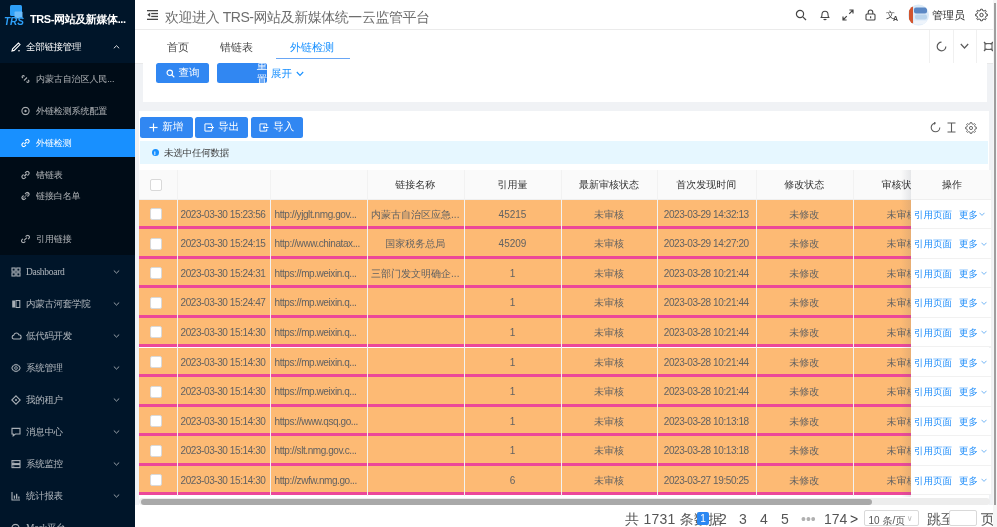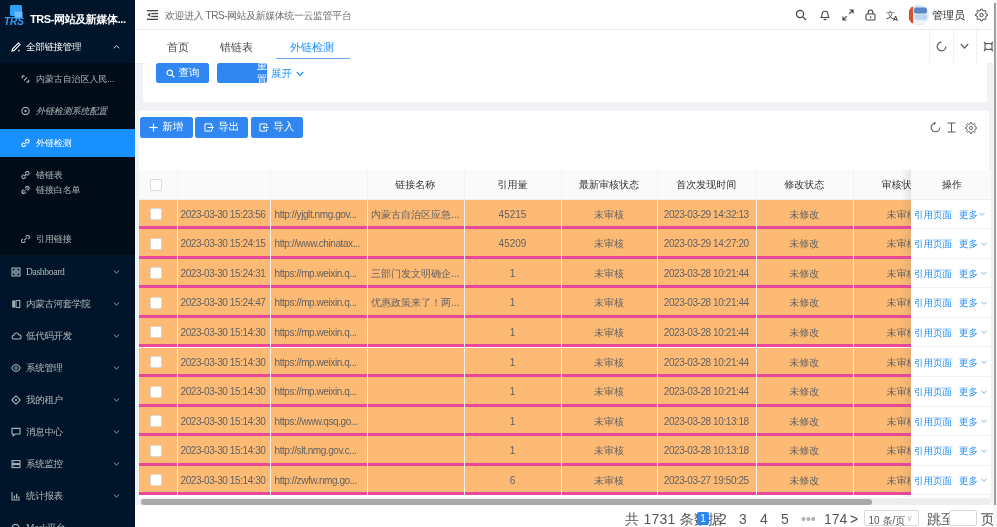--- a/index.html
+++ b/index.html
@@ -15,21 +15,21 @@
 .mi .txt { position:absolute; left:26px; top:50%; transform:translateY(-50%); white-space:nowrap;font-family:Liberation Serif, serif; }
 .mi .ic { position:absolute; left:11px; top:50%; transform:translateY(-50%); }
 .mi .ar { position:absolute; right:15px; top:50%; transform:translateY(-50%); }
 .smi { position:absolute; left:0; width:135px; height:32px; color:rgba(255,255,255,0.66); font-size:9px; letter-spacing:-0.1px; }
 .smi .txt { position:absolute; left:36px; top:50%; transform:translateY(-50%); white-space:nowrap; }
 .smi .ic { position:absolute; left:21px; top:50%; transform:translateY(-50%); }
 #subbg { left:0; top:63px; width:135px; height:192px; background:#000c17; }
 #selitem { left:0; top:129px; width:135px; height:28px; background:#1890ff; }
 
 #hdr { left:135px; top:0; width:862px; height:30px; background:#fff; border-bottom:1px solid #ebebeb; }
-#crumb { position:absolute; left:30px; top:9px; font-size:10px; letter-spacing:-0.45px; color:#6e6e6e; white-space:nowrap; }
+#crumb { position:absolute; left:30px; top:9px; font-size:14px; letter-spacing:-0.45px; color:#6e6e6e; white-space:nowrap; }
 .hic { position:absolute; top:50%; transform:translateY(-50%); }
 #admin { position:absolute; left:797px; top:8px; font-size:11px; color:#2b2b2b; }
 
 #tabbar { left:135px; top:30px; width:862px; height:33.5px; background:#fff; }
 #tabline { position:absolute; left:0; top:32.5px; width:862px; height:1px; background:#e9e9e9; }
 .tab { position:absolute; top:9.5px; font-size:11px; color:#474747; white-space:nowrap; }
 #inkbar { position:absolute; left:141px; top:27.6px; width:74px; height:1.6px; background:#69a6f5; }
 .tdiv { position:absolute; top:0; width:1px; height:32.5px; background:#f0f0f0; }
 
 #qcard { left:142.5px; top:62.5px; width:844.5px; height:39px; background:#fff; }
@@ -180,20 +180,25 @@
       <path d="M9.8 5.5 A4.3 4.3 0 1 1 5.5 1.2 M5.5 1.2 L4.2 0.2 M5.5 1.2 L4.2 2.4"></path>
     </svg>
     <svg style="position:absolute; left:806.5px; top:11.5px" width="11" height="11" viewBox="0 0 11 11" stroke="#5c5c5c" stroke-width="1.1" fill="none">
       <path d="M1.5 1 H9.5 M1.5 10 H9.5 M5.5 1 V10"></path>
     </svg>
     <svg style="position:absolute; left:825.5px; top:11px" width="12" height="12" viewBox="0 0 13 13" fill="none" stroke="#5c5c5c">
       <path d="M5.55 1.90L5.82 0.44L7.18 0.44L7.45 1.90L9.08 2.57L10.30 1.73L11.27 2.70L10.43 3.92L11.10 5.55L12.56 5.82L12.56 7.18L11.10 7.45L10.43 9.08L11.27 10.30L10.30 11.27L9.08 10.43L7.45 11.10L7.18 12.56L5.82 12.56L5.55 11.10L3.92 10.43L2.70 11.27L1.73 10.30L2.57 9.08L1.90 7.45L0.44 7.18L0.44 5.82L1.90 5.55L2.57 3.92L1.73 2.70L2.70 1.73L3.92 2.57Z" stroke-width="1"></path>
       <circle cx="6.5" cy="6.5" r="1.7" stroke-width="1"></circle>
     </svg>
 
+    <div id="alert">
+      <div style="position:absolute; left:12px; top:8px; width:7.5px; height:7.5px; border-radius:50%; background:#1890ff;"></div>
+      <div style="position:absolute; left:14.6px; top:9px; color:#fff; font-size:6px; font-weight:bold;">i</div>
+      <span class="atxt">未选中任何数据</span>
+    </div>
 
     <div id="thead">
         <div style="position:absolute;left:10.5px;top:9px;width:12px;height:12px;border:1px solid #d9d9d9;border-radius:2px;background:#fff;"></div>
         <div class="hc" style="left:227.5px;width:97.5px;">链接名称</div>
         <div class="hc" style="left:325px;width:97px;">引用量</div>
         <div class="hc" style="left:422px;width:96px;">最新审核状态</div>
         <div class="hc" style="left:518px;width:98.5px;">首次发现时间</div>
         <div class="hc" style="left:616.5px;width:97.5px;">修改状态</div>
         <div class="hc" style="left:714px;width:97px;">审核状态</div>
       </div>
@@ -206,20 +211,21 @@
           <div class="tc" style="left:325px;width:97px;">45215</div>
           <div class="tc" style="left:422px;width:96px;">未审核</div>
           <div class="tc" style="left:518px;width:98.5px;letter-spacing:-0.42px;">2023-03-29 14:32:13</div>
           <div class="tc" style="left:616.5px;width:97.5px;">未修改</div>
           <div class="tc" style="left:714px;width:97px;">未审核</div>
         </div>
         <div class="trow" style="top:118.6px">
           <div style="position:absolute;left:10.5px;top:8.5px;width:12px;height:12px;border:1px solid #d9d9d9;border-radius:2px;background:#fff;"></div>
           <div class="tc" style="left:37.5px;width:93.0px;letter-spacing:-0.42px;">2023-03-30 15:24:15</div>
           <div class="tc url" style="left:130.5px;width:97.0px;letter-spacing:-0.42px;">http://www.chinatax...</div>
+          <div class="tc" style="left:227.5px;width:97.5px;">国家税务总局</div>
           <div class="tc" style="left:325px;width:97px;">45209</div>
           <div class="tc" style="left:422px;width:96px;">未审核</div>
           <div class="tc" style="left:518px;width:98.5px;letter-spacing:-0.42px;">2023-03-29 14:27:20</div>
           <div class="tc" style="left:616.5px;width:97.5px;">未修改</div>
           <div class="tc" style="left:714px;width:97px;">未审核</div>
         </div>
         <div class="trow" style="top:148.2px">
           <div style="position:absolute;left:10.5px;top:8.5px;width:12px;height:12px;border:1px solid #d9d9d9;border-radius:2px;background:#fff;"></div>
           <div class="tc" style="left:37.5px;width:93.0px;letter-spacing:-0.42px;">2023-03-30 15:24:31</div>
           <div class="tc url" style="left:130.5px;width:97.0px;letter-spacing:-0.42px;">https://mp.weixin.q...</div>
@@ -227,21 +233,20 @@
           <div class="tc" style="left:325px;width:97px;">1</div>
           <div class="tc" style="left:422px;width:96px;">未审核</div>
           <div class="tc" style="left:518px;width:98.5px;letter-spacing:-0.42px;">2023-03-28 10:21:44</div>
           <div class="tc" style="left:616.5px;width:97.5px;">未修改</div>
           <div class="tc" style="left:714px;width:97px;">未审核</div>
         </div>
         <div class="trow" style="top:177.8px">
           <div style="position:absolute;left:10.5px;top:8.5px;width:12px;height:12px;border:1px solid #d9d9d9;border-radius:2px;background:#fff;"></div>
           <div class="tc" style="left:37.5px;width:93.0px;letter-spacing:-0.42px;">2023-03-30 15:24:47</div>
           <div class="tc url" style="left:130.5px;width:97.0px;letter-spacing:-0.42px;">https://mp.weixin.q...</div>
-          <div class="tc" style="left:227.5px;width:97.5px;">优惠政策来了！两...</div>
           <div class="tc" style="left:325px;width:97px;">1</div>
           <div class="tc" style="left:422px;width:96px;">未审核</div>
           <div class="tc" style="left:518px;width:98.5px;letter-spacing:-0.42px;">2023-03-28 10:21:44</div>
           <div class="tc" style="left:616.5px;width:97.5px;">未修改</div>
           <div class="tc" style="left:714px;width:97px;">未审核</div>
         </div>
         <div class="trow" style="top:207.4px">
           <div style="position:absolute;left:10.5px;top:8.5px;width:12px;height:12px;border:1px solid #d9d9d9;border-radius:2px;background:#fff;"></div>
           <div class="tc" style="left:37.5px;width:93.0px;letter-spacing:-0.42px;">2023-03-30 15:14:30</div>
           <div class="tc url" style="left:130.5px;width:97.0px;letter-spacing:-0.42px;">https://mp.weixin.q...</div>
@@ -446,21 +451,21 @@
           </span>
         </div>
         <div class="smi" style="top:63px;">
           <span class="ic">
             <svg width="9" height="9" viewBox="0 0 9 9">
               <path d="M3.5 2 L2.5 1 A1.6 1.6 0 0 0 1 2.5 L2 3.5 M5.5 7 L6.5 8 A1.6 1.6 0 0 0 8 6.5 L7 5.5 M3 6 L6 3" fill="none" stroke="rgba(255,255,255,0.66)" stroke-width="1.1"></path>
             </svg>
           </span>
           <span class="txt">内蒙古自治区人民...</span>
         </div>
-        <div class="smi" style="top:95px;font-style:italic;">
+        <div class="smi" style="top:95px;">
           <span class="ic">
             <svg width="9" height="9" viewBox="0 0 9 9">
               <circle cx="4.5" cy="4.5" r="3.6" fill="none" stroke="rgba(255,255,255,0.66)" stroke-width="1.1"></circle>
               <circle cx="4.5" cy="4.5" r="1.2" fill="rgba(255,255,255,0.66)"></circle>
             </svg>
           </span>
           <span class="txt">外链检测系统配置</span>
         </div>
         <div class="smi" style="top:127px;color:#fff">
           <span class="ic">
@@ -472,21 +477,21 @@
         </div>
         <div class="smi" style="top:159px;">
           <span class="ic">
             <svg width="9" height="9" viewBox="0 0 9 9">
               <path d="M4 2.6 L5.2 1.4 A1.7 1.7 0 0 1 7.6 3.8 L6.4 5 M5 6.4 L3.8 7.6 A1.7 1.7 0 0 1 1.4 5.2 L2.6 4" fill="none" stroke="rgba(255,255,255,0.66)" stroke-width="1.1"></path>
               <path d="M3.3 5.7 L5.7 3.3" stroke="rgba(255,255,255,0.66)" stroke-width="1.4"></path>
             </svg>
           </span>
           <span class="txt">错链表</span>
         </div>
-        <div class="smi" style="top:174px;">
+        <div class="smi" style="top:180px;">
           <span class="ic">
             <svg width="9" height="9" viewBox="0 0 9 9">
               <path d="M4 2.6 L5.2 1.4 A1.7 1.7 0 0 1 7.6 3.8 L6.4 5 M5 6.4 L3.8 7.6 A1.7 1.7 0 0 1 1.4 5.2 L2.6 4" fill="none" stroke="rgba(255,255,255,0.66)" stroke-width="1.1"></path>
               <path d="M1.5 7.5 L7.5 1.5" stroke="rgba(255,255,255,0.66)" stroke-width="0.9"></path>
             </svg>
           </span>
           <span class="txt">链接白名单</span>
         </div>
         <div class="smi" style="top:223px;">
           <span class="ic">

